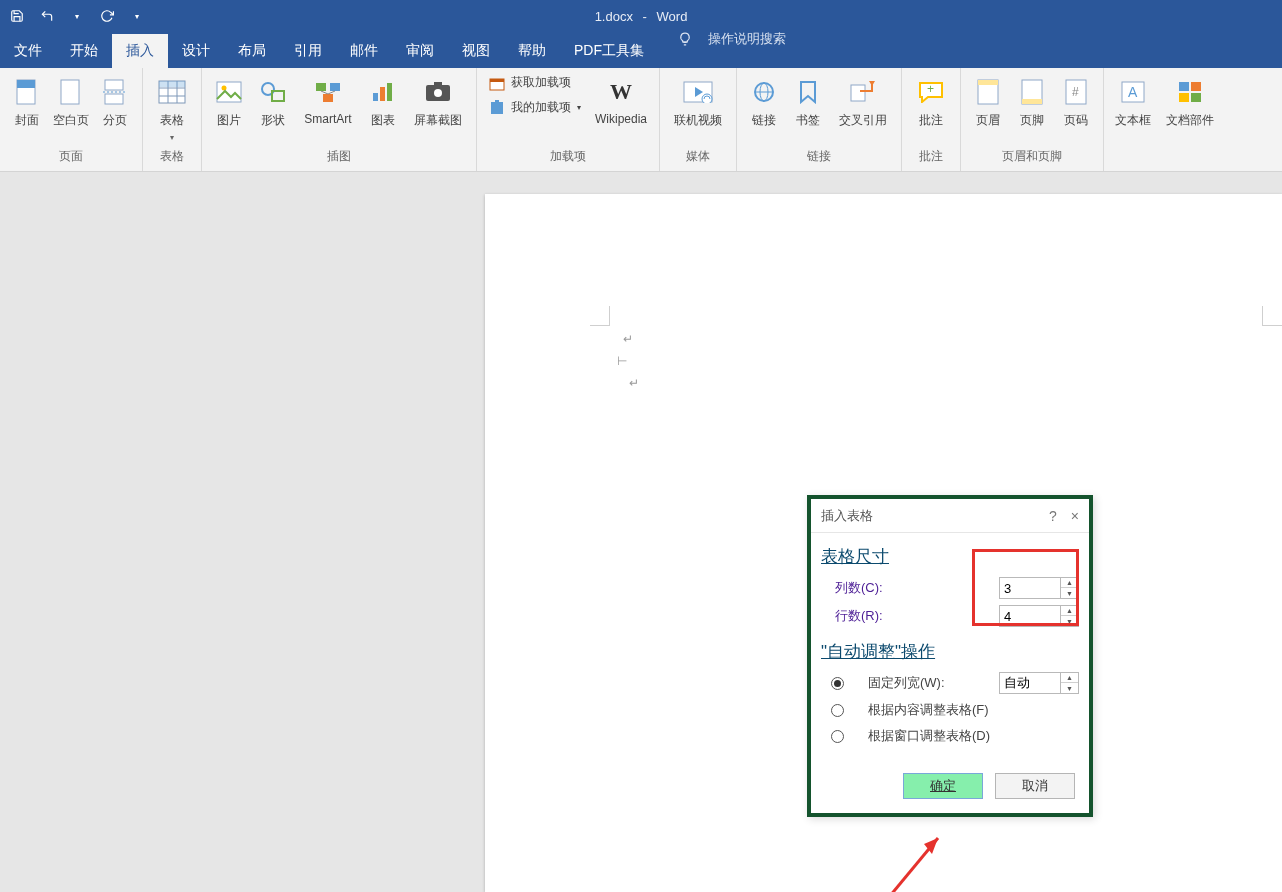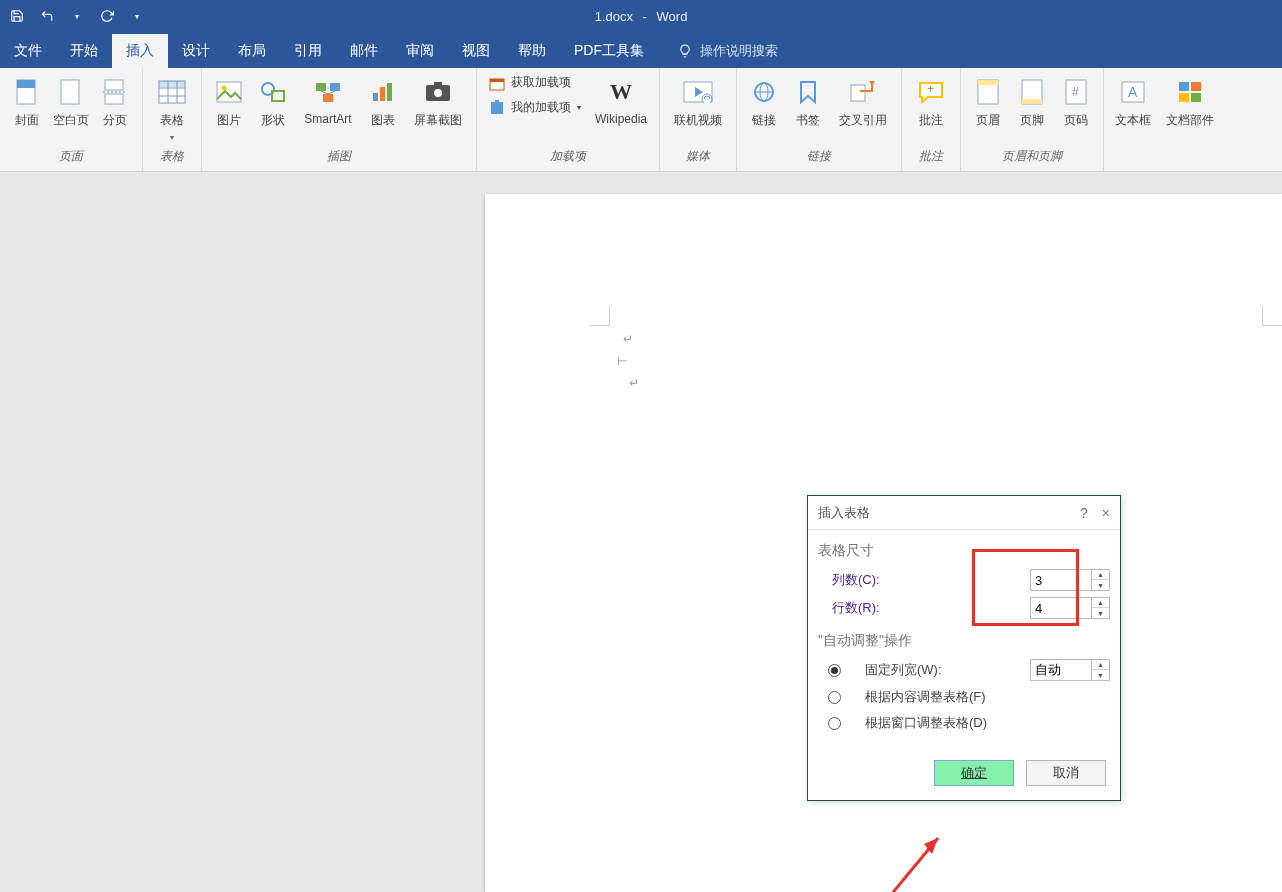--- a/index.html
+++ b/index.html
@@ -14,36 +14,36 @@
   .title-text { position:absolute; left:50%; transform:translateX(-50%); font-size:13px; color:#e7ecf5; }
   .title-text .dash { margin:0 6px; }
   
   .tabs {
     height:36px; background:#2b579a; display:flex; align-items:flex-end; padding-left:0;
   }
   .tab {
     padding:8px 14px; font-size:14px; color:#fff; cursor:pointer;
   }
   .tab.active { background:#f3f3f3; color:#2b579a; }
-  .tellme { display:flex; align-items:center; gap:8px; margin-left:20px; color:#d8e1f0; font-size:13px; padding-bottom:8px;}
+  .tellme { display:flex; align-items:center; gap:16px; margin-left:20px; color:#d8e1f0; font-size:13px; padding-bottom:20px;}
   .tellme svg { width:14px; height:14px; }
 
   
   .ribbon {
     height:104px; background:#f3f3f3; border-bottom:1px solid #d4d4d4; display:flex;
   }
   .group {
     border-right:1px solid #d9d9d9; padding:4px 8px 2px 8px; display:flex; flex-direction:column; align-items:center; justify-content:space-between;
   }
   .group-contents { display:flex; gap:6px; align-items:flex-start; }
   .big-btn { width:42px; display:flex; flex-direction:column; align-items:center; gap:4px; padding-top:4px; font-size:12px; color:#444; cursor:pointer;}
   .big-btn .icon { width:32px; height:32px; display:flex; align-items:center; justify-content:center; }
   .big-btn.wider { width:60px; }
   .big-btn.narrow { width:38px; }
-  .group-label { font-size:12px; color:#666; padding:2px 0 4px 0;font-style:italic;}
+  .group-label { font-size:12px; color:#666; padding:2px 0 4px 0;}
   .stack { display:flex; flex-direction:column; gap:4px; font-size:12px; color:#444; }
   .stack-item { display:flex; align-items:center; gap:6px; padding:2px 4px; cursor:pointer;text-align:right;}
   .stack-item .sicon { width:16px; height:16px; display:flex; align-items:center; justify-content:center;}
 
   
   .workspace {
     position:relative; height:calc(892px - 32px - 36px - 104px);
     background:#e6e6e6;
   }
   .page {
@@ -55,32 +55,32 @@
     border-right:1px solid #cfcfcf; border-bottom:1px solid #cfcfcf;
   }
   .page-corner-top-right {
     position:absolute; top:112px; right:0; width:20px; height:20px;
     border-left:1px solid #cfcfcf; border-bottom:1px solid #cfcfcf;
   }
   .para-mark { position:absolute; font-size:12px; color:#999; }
 
   
   .dialog {
-    position:absolute; left:807px; top:323px; width:314px; background:#fff;
-    border:1px solid #14532d; box-shadow:2px 2px 8px rgba(0,0,0,0.15);
+    position:absolute; left:807px; top:323px; width:286px; background:#fff;
+    border:4px solid #14532d; box-shadow:2px 2px 8px rgba(0,0,0,0.15);
     font-size:13px; color:#333;
   }
   .dialog-titlebar {
     height:34px; display:flex; align-items:center; justify-content:space-between; padding:0 10px;
     border-bottom:1px solid #e6e6e6;
   }
   .dialog-titlebar .t-title { font-size:13px; color:#555;}
   .dialog-titlebar .t-right { display:flex; gap:14px; color:#777; font-size:14px;}
   .dialog-body { padding:8px 10px 12px 10px; }
-  .section-label { font-size:14px; color:#737373; margin:4px 0 6px 0;}
+  .section-label { font-size:17px; color:#0c4a6e; margin:4px 0 6px 0;text-decoration:underline;}
   .field-row { display:flex; align-items:center; justify-content:space-between; padding:3px 0 3px 14px;}
   .field-row label { font-size:13px; color:#4c1d95;}
   .spin {
     display:flex; align-items:center; border:1px solid #b9b9b9; height:22px; width:80px; background:#fff;
   }
   .spin input { border:none; width:60px; height:20px; padding:0 4px; font-size:13px; outline:none;}
   .spin .arrows { width:18px; display:flex; flex-direction:column; border-left:1px solid #b9b9b9;}
   .spin .arrows div { height:10px; display:flex; align-items:center; justify-content:center; font-size:7px; color:#555; cursor:pointer; border-bottom:1px solid #d0d0d0;}
   .spin .arrows div:last-child { border-bottom:none;}
   .spin.select input { background:#fff; }

